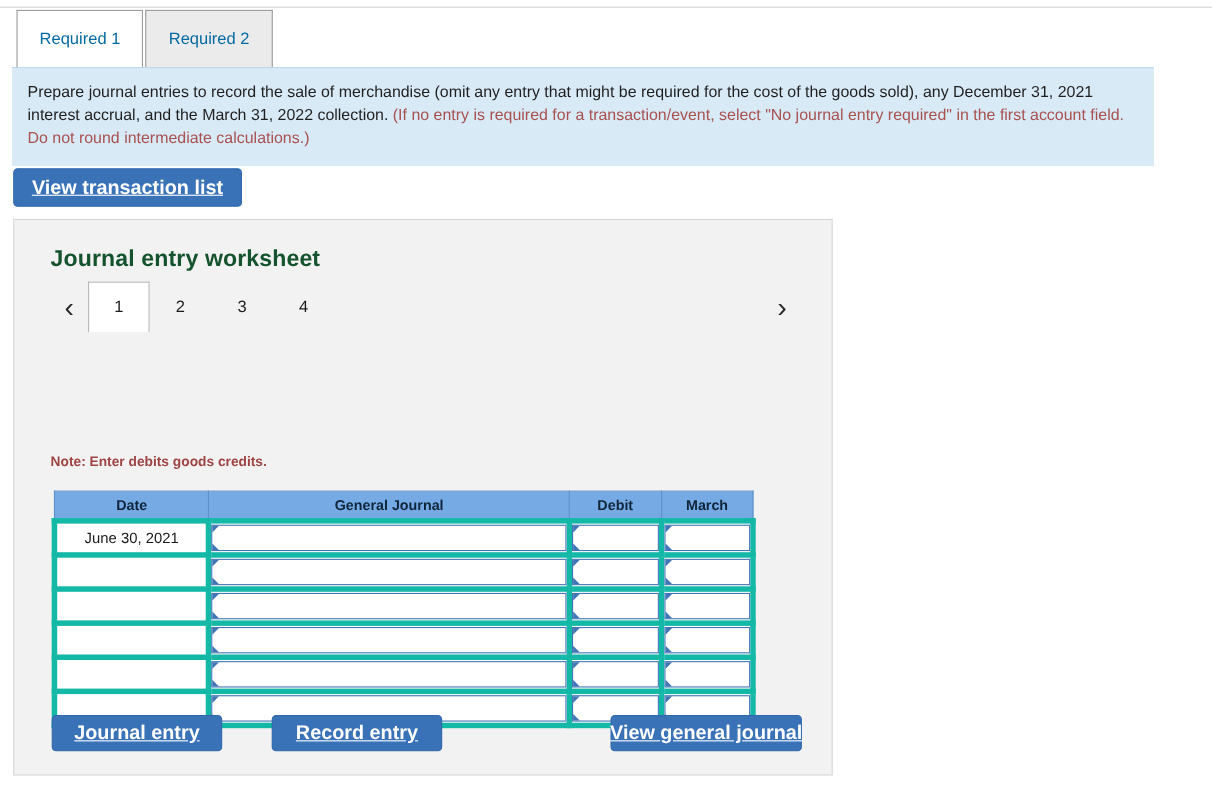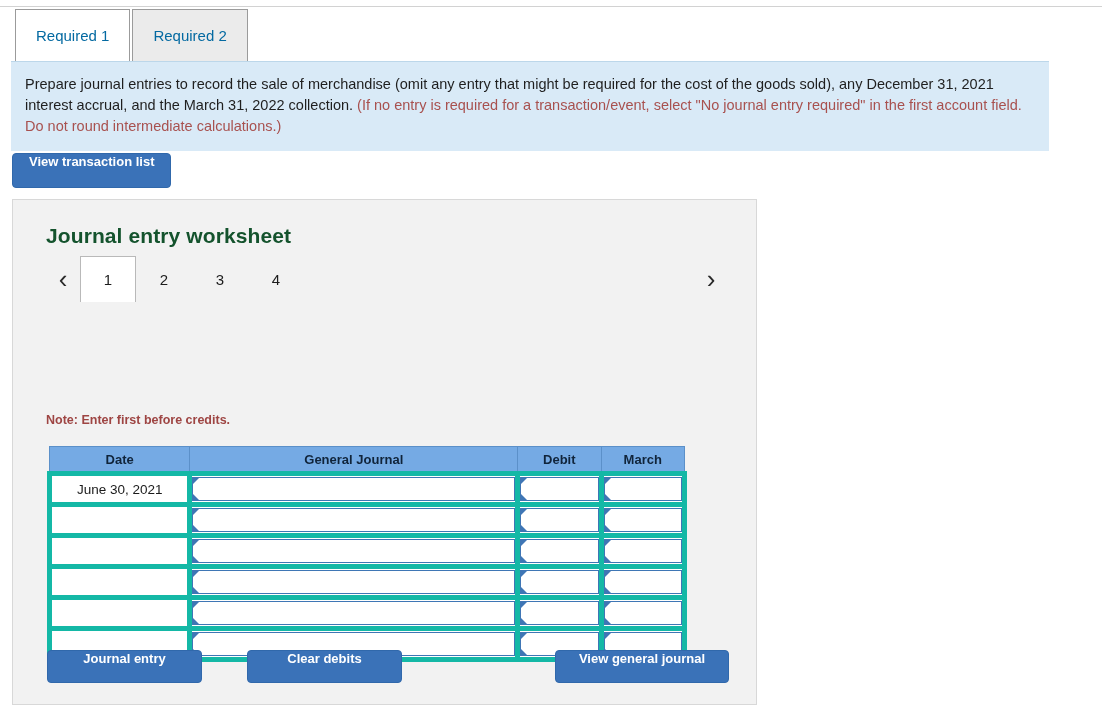--- a/index.html
+++ b/index.html
@@ -71,31 +71,33 @@
     padding: 12px 14px 14px 14px;
     font-size: 14.5px;
     line-height: 21px;
     color: #1f1f1f;
   }
   .instructions .hint { color: #a8514f; }
 
   
   .btn {
     display: inline-flex;
+    align-items: center;
     justify-content: center;
     box-sizing: border-box;
     background: #3a72b8;
     color: #ffffff;
     font-weight: bold;
-    font-size: 13px;
+    font-size: 18px;
     border: 1px solid #3068ab;
     border-radius: 4px;
     cursor: pointer;
     white-space: nowrap;
     font-family: "Liberation Sans", sans-serif;
+    text-decoration: underline;
   }
   .btn-transactions {
     position: absolute;
     left: 12px;
     top: 153px;
     height: 35px;
     padding: 0 16px;
   }
 
   
@@ -316,21 +318,21 @@
     </div>
     <div class="pager-num">
       <span>4</span>
     </div>
     <div class="pager-arrow right">
       <span>›</span>
     </div>
   </div>
 
 
-  <div class="note">Note: Enter first before credits.</div>
+  <div class="note">Note: Enter debits goods credits.</div>
 
   <table class="jtable">
     <colgroup>
       <col class="col-date">
         <col class="col-gj">
         <col class="col-debit">
         <col class="col-credit">
     </colgroup>
     <thead>
       <tr>
@@ -413,19 +415,19 @@
           <div class="cell-input"></div>
         </td>
       </tr>
     </tbody>
   </table>
 
   <div class="btn btn-record">
     <span>Journal entry</span>
   </div>
   <div class="btn btn-clear">
-    <span>Clear debits</span>
+    <span>Record entry</span>
   </div>
   <div class="btn btn-viewjournal">
     <span>View general journal</span>
   </div>
 
 </div>
 
 </body></html>

